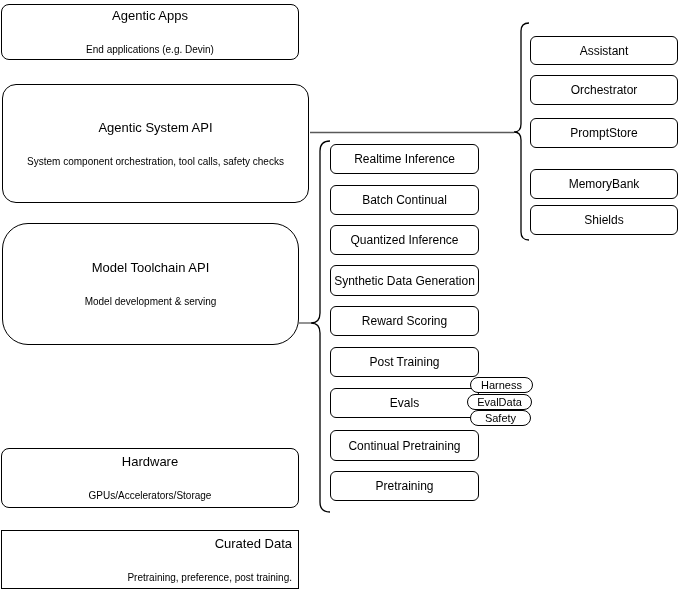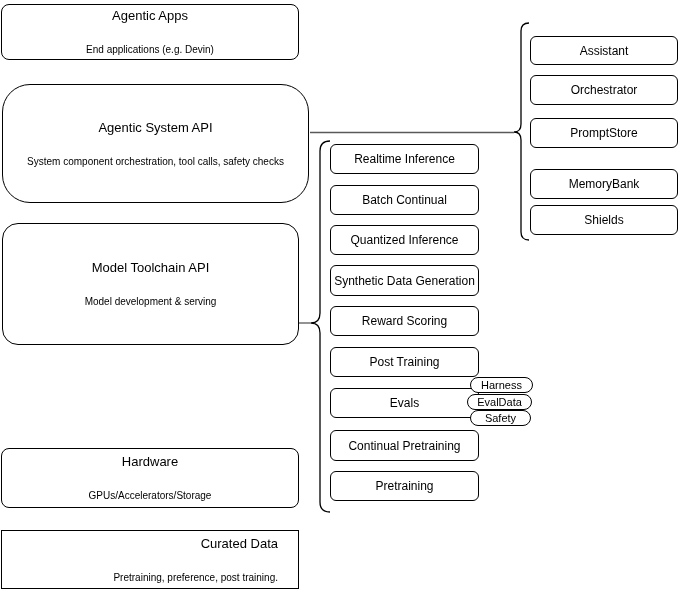--- a/index.html
+++ b/index.html
@@ -16,21 +16,21 @@
     position: absolute;
     box-sizing: border-box;
     border: 1px solid #000000;
     background: #ffffff;
     display: flex;
     align-items: center;
     justify-content: center;
     text-align: center;
     z-index: 2;
   }
-  .stacknode { flex-direction: column; gap: 21px; padding: 2px 20px; }
+  .stacknode { flex-direction: column; gap: 21px; padding: 2px 6px; }
   .title    { font-size: 13px; line-height: 15px; }
   .subtitle { font-size: 10px; line-height: 12px; }
   .leaf     { font-size: 12px; border-radius: 6px; }
   .pill {
     position: absolute;
     box-sizing: border-box;
     border: 1px solid #000000;
     border-radius: 9px;
     background: #ffffff;
     display: flex;
@@ -61,26 +61,26 @@
     <path d="M 330 141 Q 320 141 320 151 L 320 313 Q 320 323 311 323 Q 320 323 320 333 L 320 502 Q 320 512 330 512" stroke="#000000" stroke-width="1.3" fill="none"></path>
 
     <path d="M 529 23 Q 521 23 521 31 L 521 124 Q 521 132 514 132 Q 521 132 521 140 L 521 232 Q 521 240 529 240" stroke="#000000" stroke-width="1.3" fill="none"></path>
   </svg>
 
   <div class="node stacknode" style="left:1px; top:4px; width:298px; height:56px; border-radius:8px;">
     <div class="title">Agentic Apps</div>
     <div class="subtitle">End applications (e.g. Devin)</div>
   </div>
 
-  <div class="node stacknode" style="left:2px; top:84px; width:307px; height:119px; border-radius:28px;">
+  <div class="node stacknode" style="left:2px; top:84px; width:307px; height:119px; border-radius:14px;">
     <div class="title">Agentic System API</div>
     <div class="subtitle">System component orchestration, tool calls, safety checks</div>
   </div>
 
-  <div class="node stacknode" style="left:2px; top:223px; width:297px; height:122px; border-radius:16px;">
+  <div class="node stacknode" style="left:2px; top:223px; width:297px; height:122px; border-radius:26px;">
     <div class="title">Model Toolchain API</div>
     <div class="subtitle">Model development &amp; serving</div>
   </div>
 
 
   <div class="node stacknode" style="left:1px; top:448px; width:298px; height:60px; border-radius:8px;">
     <div class="title">Hardware</div>
     <div class="subtitle">GPUs/Accelerators/Storage</div>
   </div>
 

